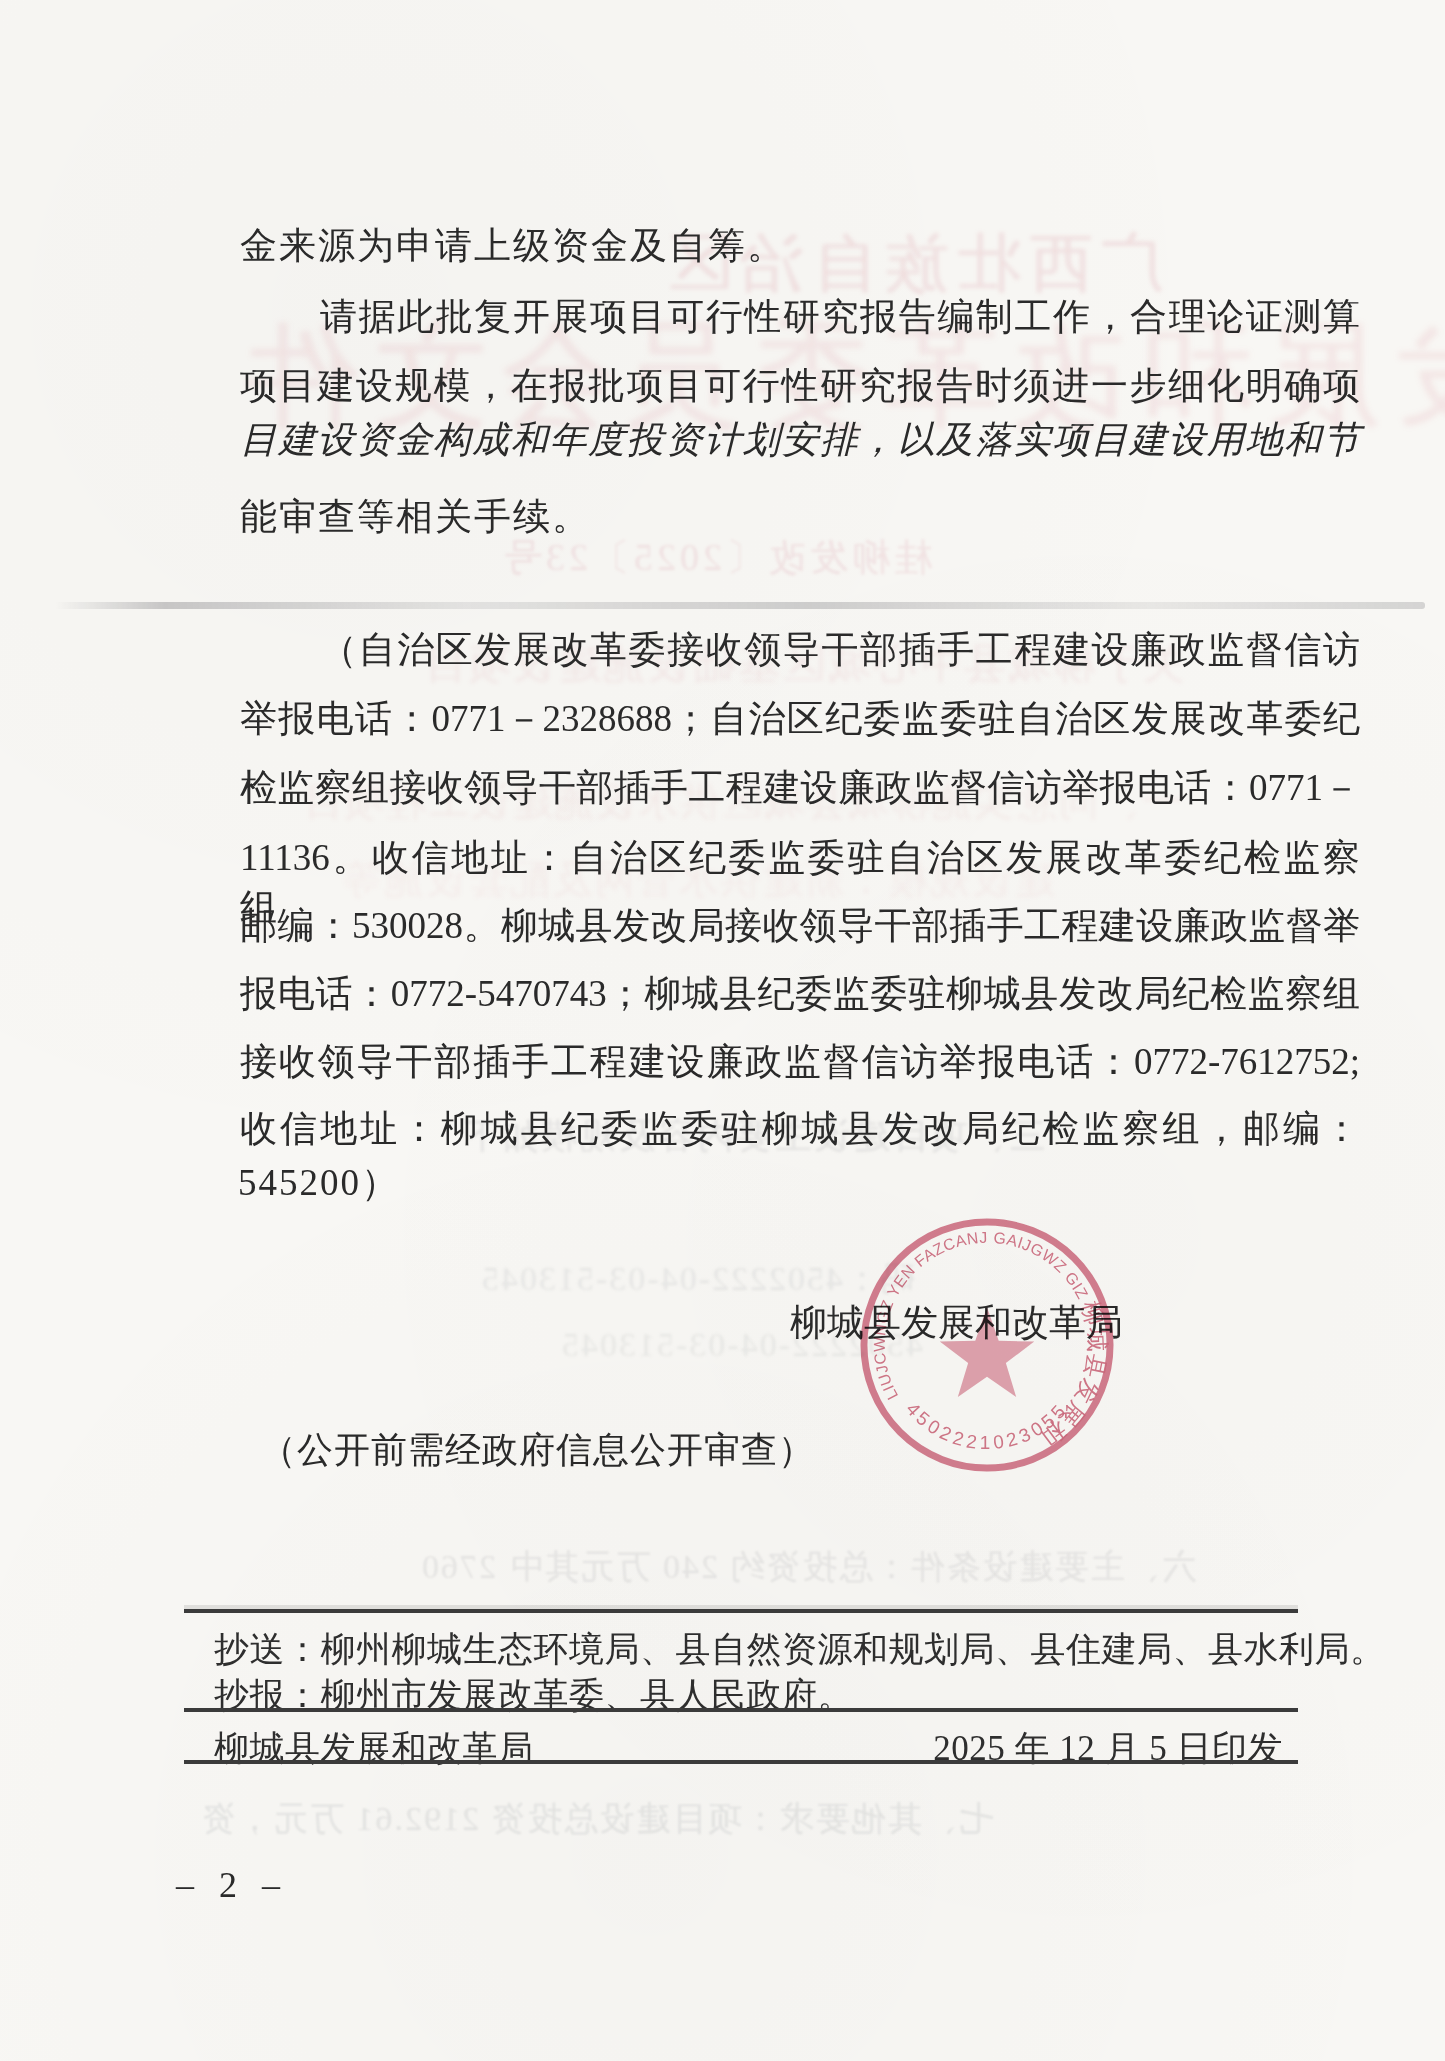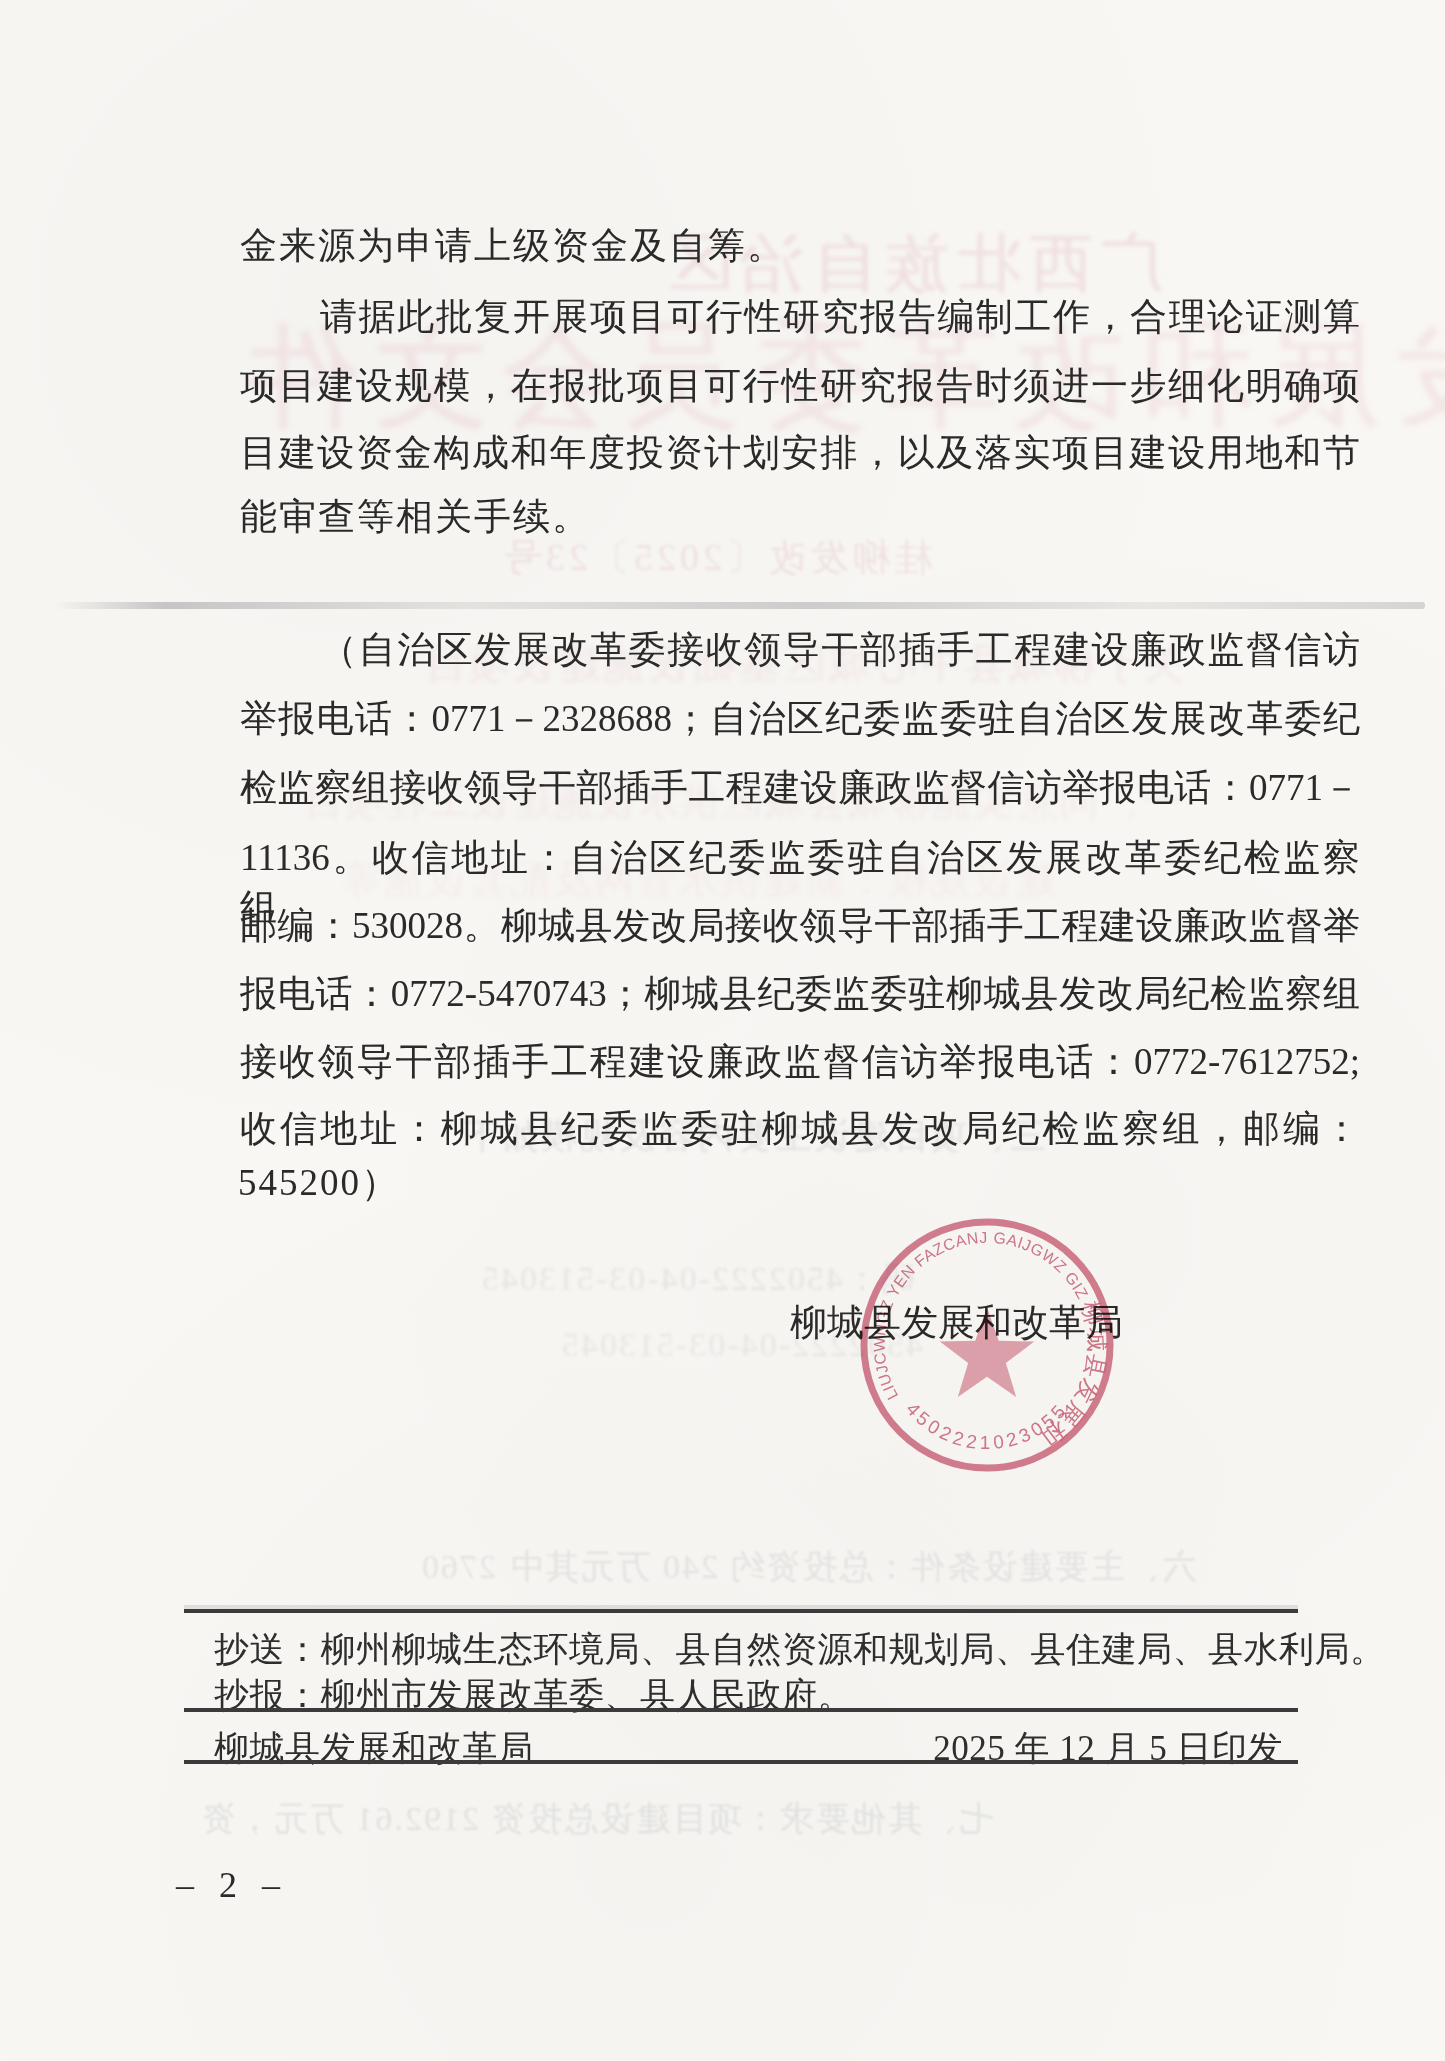--- a/index.html
+++ b/index.html
@@ -94,21 +94,21 @@
   <div class="bleed" style="left:480px;top:1256px;font-size:34px;letter-spacing:2px;color:rgba(110,115,120,0.12);filter:blur(1.5px);">码：4502222-04-03-513045</div>
   <div class="bleed" style="left:560px;top:1326px;font-size:34px;letter-spacing:2px;color:rgba(110,115,120,0.11);filter:blur(1.5px);">4502222-04-03-513045</div>
   <div class="bleed" style="left:420px;top:1544px;font-size:34px;letter-spacing:2px;color:rgba(105,110,118,0.13);filter:blur(1.2px);">六、主要建设条件：总投资约 240 万元其中 2760</div>
   <div class="bleed" style="left:200px;top:1796px;font-size:34px;letter-spacing:2px;color:rgba(105,110,118,0.14);filter:blur(1.2px);">七、其他要求：项目建设总投资 2192.61 万元，资</div>
 
   <div class="scan-smudge"></div>
 
   <div class="line" style="left:192px;top:221px;">金来源为申请上级资金及自筹。</div>
   <div class="line jline indent" style="top:292px;">请据此批复开展项目可行性研究报告编制工作，合理论证测算</div>
   <div class="line jline" style="top:361px;">项目建设规模，在报批项目可行性研究报告时须进一步细化明确项</div>
-  <div class="line jline" style="top:428px;">目建设资金构成和年度投资计划安排，以及落实项目建设用地和节</div>
+  <div class="line jline" style="top:415px;font-style:italic;">目建设资金构成和年度投资计划安排，以及落实项目建设用地和节</div>
   <div class="line" style="left:192px;top:492px;">能审查等相关手续。</div>
 
   <div class="line jline indent" style="top:625px;">（自治区发展改革委接收领导干部插手工程建设廉政监督信访</div>
   <div class="line jline" style="top:694px;">举报电话：0771－2328688；自治区纪委监委驻自治区发展改革委纪</div>
   <div class="line jline" style="top:763px;">检监察组接收领导干部插手工程建设廉政监督信访举报电话：0771－</div>
   <div class="line jline" style="top:833px;">11136。收信地址：自治区纪委监委驻自治区发展改革委纪检监察组，</div>
   <div class="line jline" style="top:901px;">邮编：530028。柳城县发改局接收领导干部插手工程建设廉政监督举</div>
   <div class="line jline" style="top:969px;">报电话：0772-5470743；柳城县纪委监委驻柳城县发改局纪检监察组</div>
   <div class="line jline" style="top:1037px;">接收领导干部插手工程建设廉政监督信访举报电话：0772-7612752;</div>
   <div class="line jline" style="top:1104px;">收信地址：柳城县纪委监委驻柳城县发改局纪检监察组，邮编：</div>
@@ -131,20 +131,21 @@
         </textPath>
       </text>
       <text fill="#c9506a" opacity="0.9" text-anchor="middle">
         <textPath href="#codePath" xlink:href="#codePath" startOffset="50%">
           <tspan style="font-size:19px;font-family:'Liberation Sans',sans-serif;letter-spacing:4px;">4502221023055</tspan>
         </textPath>
       </text>
     </svg>
   </div>
 
+  <div class="sig" style="left:260px;top:1426px;font-size:36px;letter-spacing:1px;">（公开前需经政府信息公开审查）</div>
 
   <div class="rule rule-1"></div>
   <div class="footer-text" style="left:214px;top:1626px;">抄送：柳州柳城生态环境局、县自然资源和规划局、县住建局、县水利局。</div>
   <div class="footer-text" style="left:214px;top:1672px;">抄报：柳州市发展改革委、县人民政府。</div>
   <div class="rule rule-2"></div>
   <div class="footer-text" style="left:214px;top:1725px;">柳城县发展和改革局</div>
   <div class="footer-text" style="right:162px;top:1725px;">2025 年 12 月 5 日印发</div>
   <div class="rule rule-3"></div>
 
   <div class="sig" style="left:176px;top:1864px;font-size:36px;letter-spacing:8px;">– 2 –</div>

